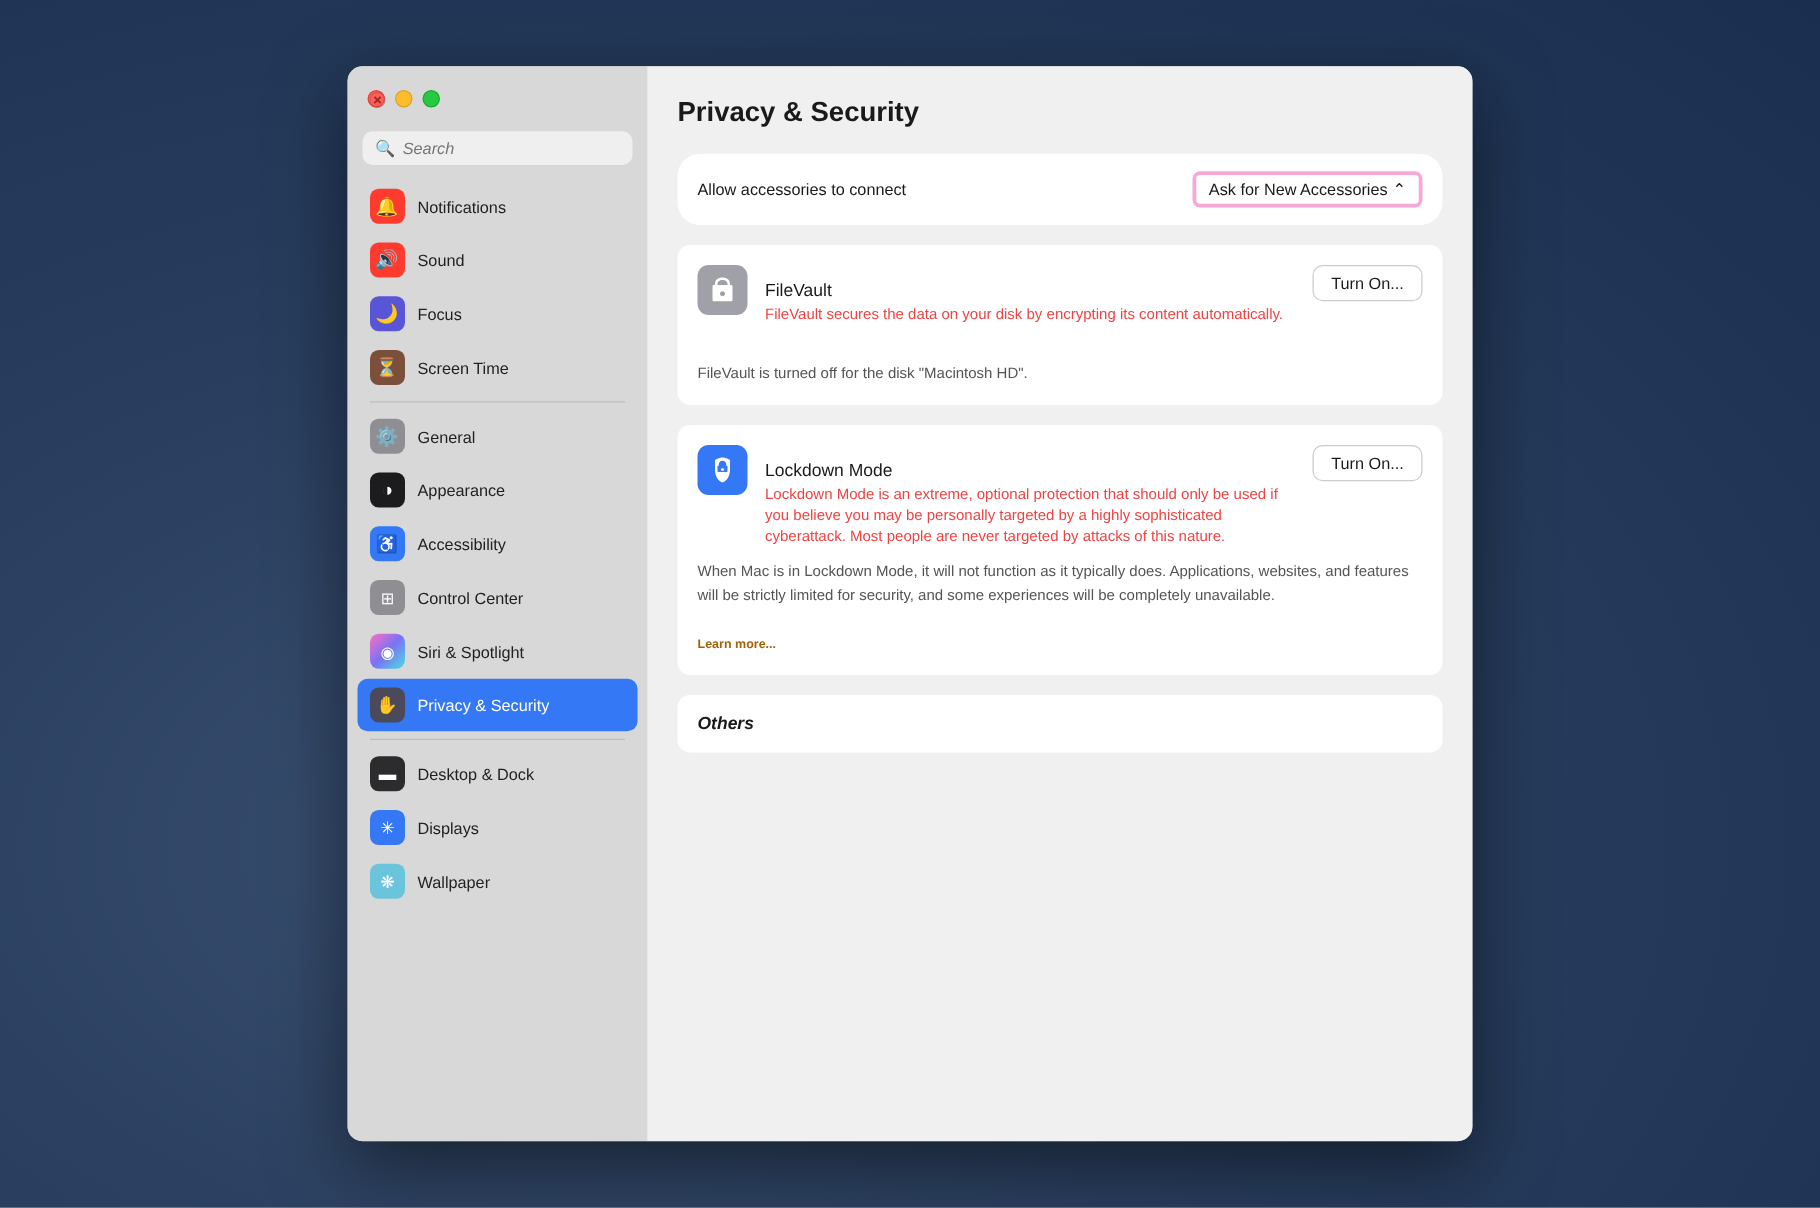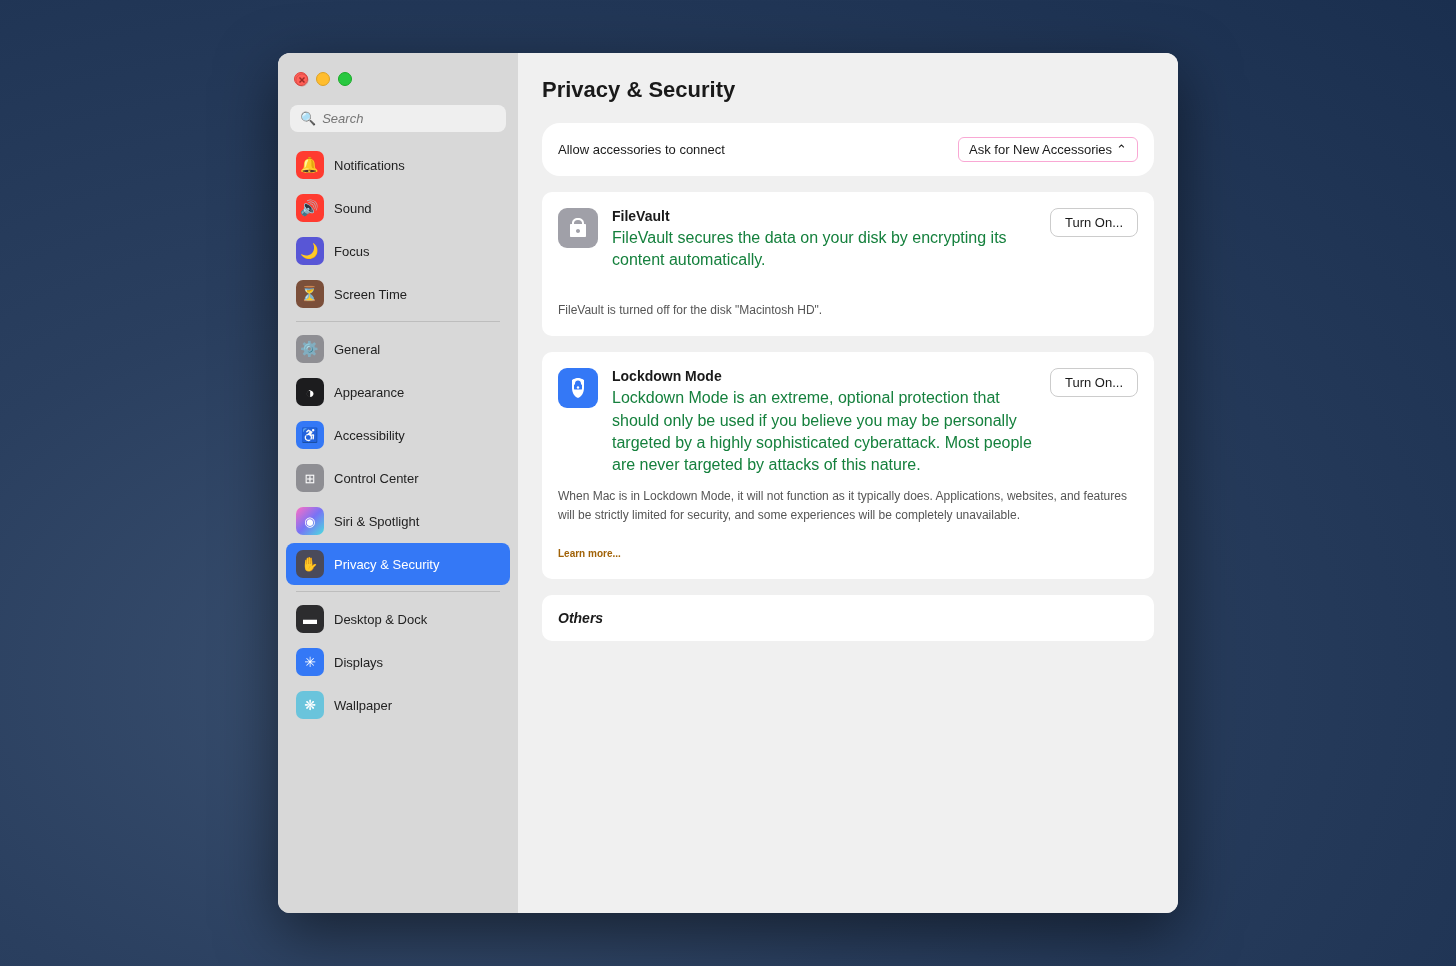--- a/index.html
+++ b/index.html
@@ -125,21 +125,21 @@
       color: #1a1a1a;
       margin-bottom: 20px;
     }
     .row-label {
       font-size: 13px;
       font-weight: 500;
       color: #1a1a1a;
     }
     .dropdown-btn {
       background: white;
-      border: 1px solid #f9a8d4;
+      border: 3px solid #f9a8d4;
       border-radius: 6px;
       padding: 4px 10px;
       font-size: 13px;
       cursor: pointer;
       display: flex;
       align-items: center;
       gap: 4px;
       color: #1a1a1a;
     }
     .section-icon {
@@ -149,27 +149,28 @@
       display: flex;
       align-items: center;
       justify-content: center;
       font-size: 22px;
       flex-shrink: 0;
     }
     .section-icon.gray { background: #a0a0a8; }
     .section-icon.blue { background: #3478f6; }
     .section-text-title {
       font-size: 14px;
-      font-weight: 700;
+      font-weight: 400;
       color: #1a1a1a;
       margin-bottom: 3px;
+      margin-top: 12px;
     }
     .section-text-desc {
-      font-size: 16px;
-      color: #15803d;
+      font-size: 12px;
+      color: #ef4444;
       line-height: 1.4;
     }
     .turn-on-btn {
       background: white;
       border: 1px solid #ccc;
       border-radius: 8px;
       padding: 6px 14px;
       font-size: 13px;
       font-weight: 500;
       cursor: pointer;

